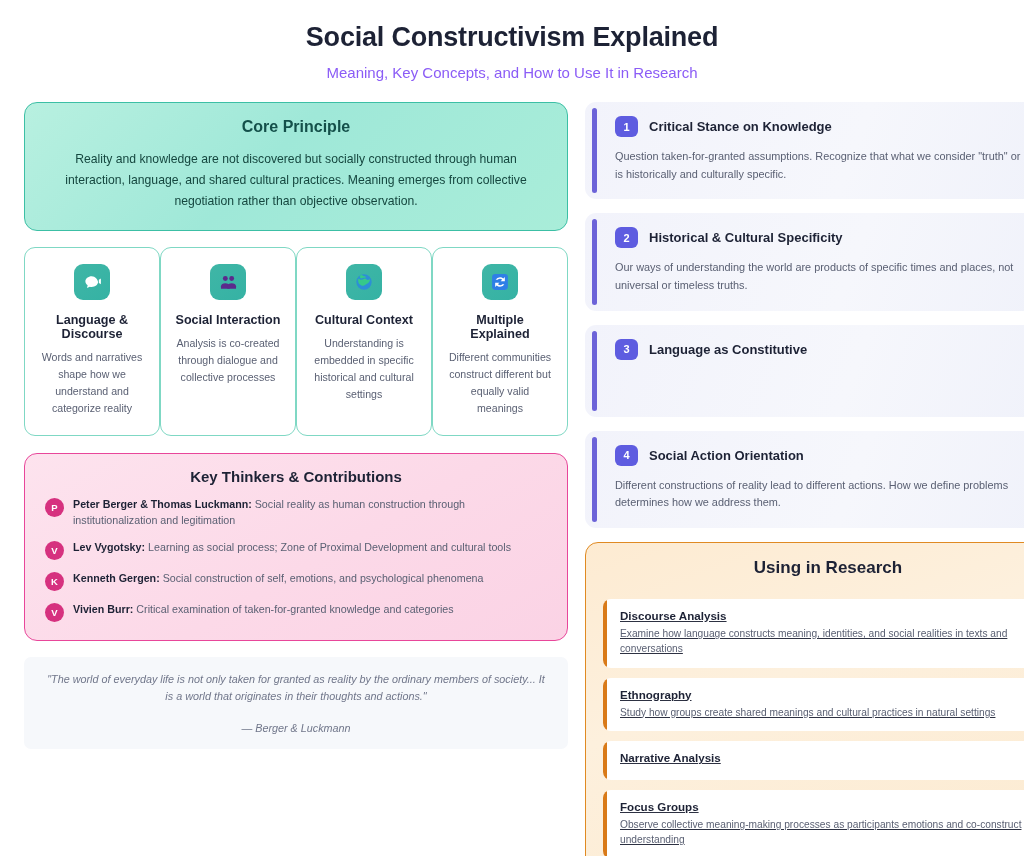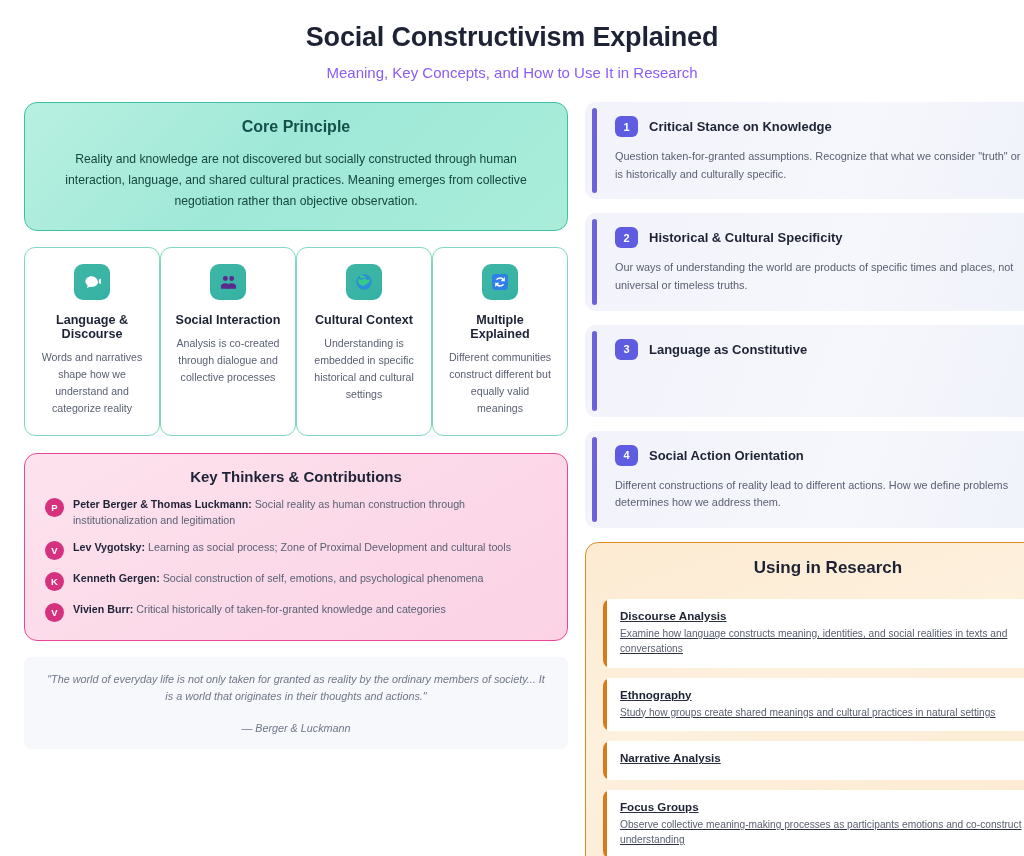--- a/index.html
+++ b/index.html
@@ -331,21 +331,21 @@
           <div class="thinker-text"><span class="thinker-name">Lev Vygotsky:</span><span> Learning as social process; Zone of Proximal Development and cultural tools</span></div>
         </div>
 
         <div class="thinker-row">
           <div class="thinker-badge">K</div>
           <div class="thinker-text"><span class="thinker-name">Kenneth Gergen:</span><span> Social construction of self, emotions, and psychological phenomena</span></div>
         </div>
 
         <div class="thinker-row">
           <div class="thinker-badge">V</div>
-          <div class="thinker-text"><span class="thinker-name">Vivien Burr:</span><span> Critical historically of taken-for-granted knowledge and categories</span></div>
+          <div class="thinker-text"><span class="thinker-name">Vivien Burr:</span><span> Critical examination of taken-for-granted knowledge and categories</span></div>
         </div>
       </div>
 
       <div class="quote">
         <div class="quote-text">"The world of everyday life is not only taken for granted as reality by the ordinary members of society... It is a world that originates in their thoughts and actions."</div>
         <div class="quote-attr">— Berger &amp; Luckmann</div>
       </div>
 
     </div>
 

